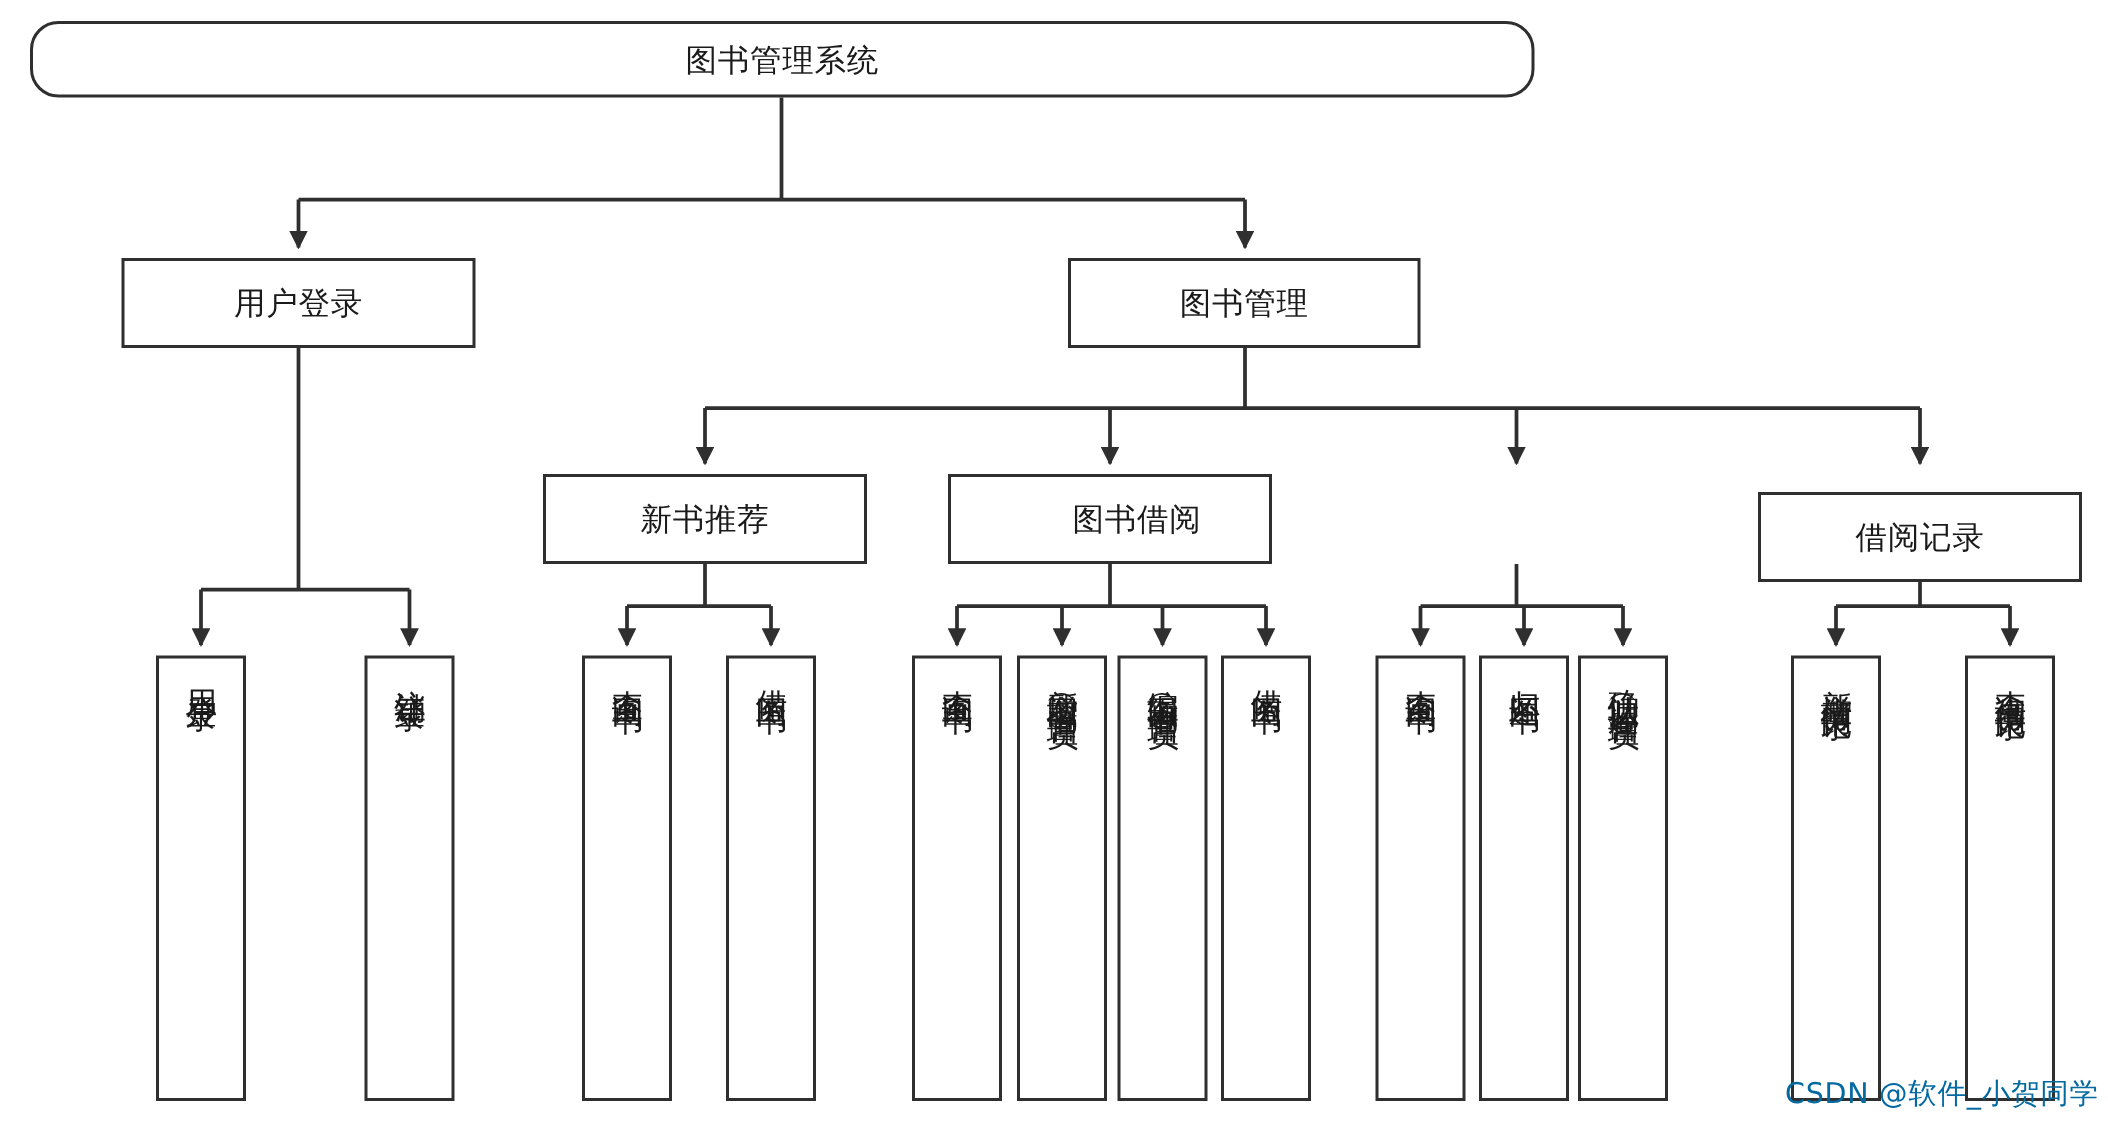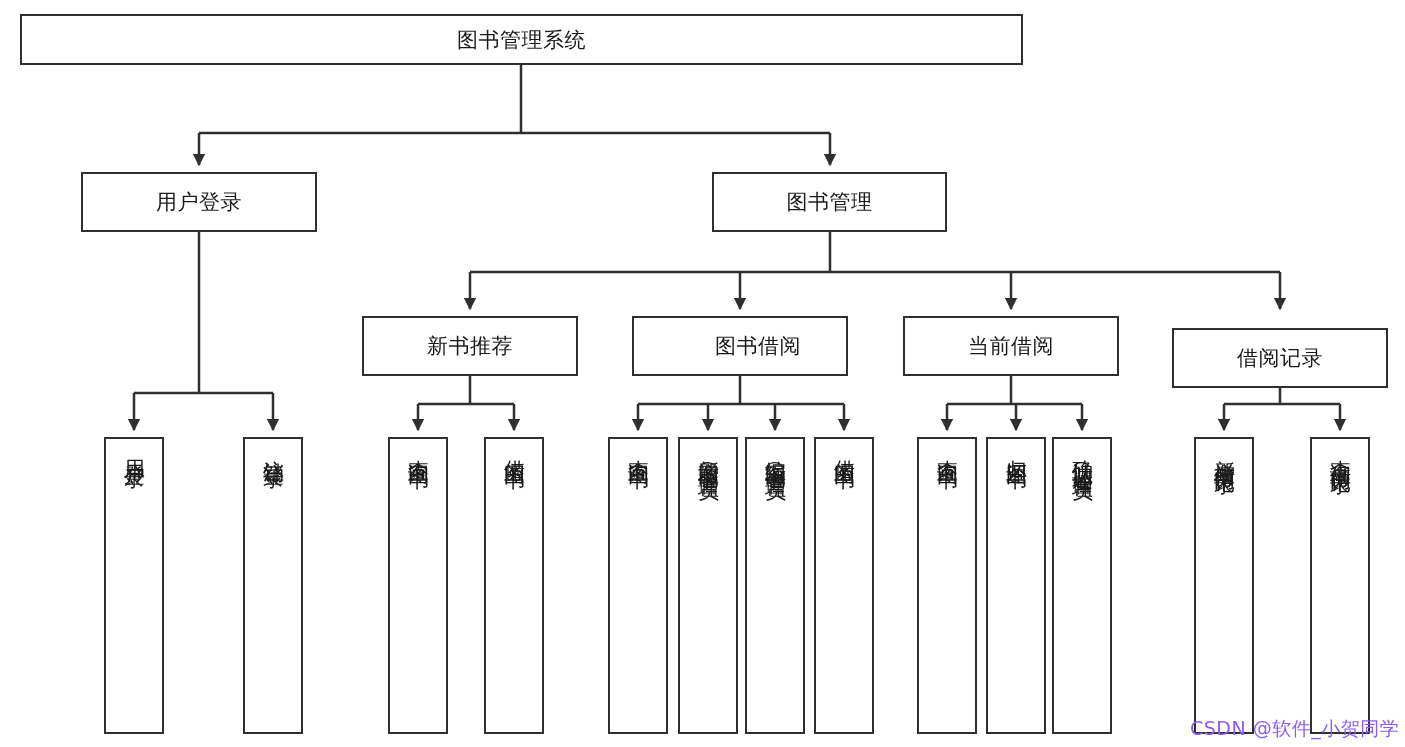--- a/index.html
+++ b/index.html
@@ -34,20 +34,21 @@
     justify-content: center;
     color: #1a1a1a;
   }
   .node-h {
     font-size: 21px;
     letter-spacing: 0.5px;
     white-space: nowrap;
   }
   .node-root {
     font-size: 22px;
+    border-radius: 19px;
   }
   .node-v {
     writing-mode: vertical-rl;
     text-orientation: upright;
     font-size: 21px;
     line-height: 1.18;
     letter-spacing: 3px;
     text-align: center;
     padding-top: 4px;
     padding-bottom: 4px;
@@ -56,21 +57,21 @@
   .leaf {
     align-items: flex-start;
     justify-content: center;
   }
   .leaf .node-v {
     display: block;
   }
   .watermark {
     position: absolute;
     font-size: 19px;
-    color: #8b5cf6;
+    color: #0369a1;
     white-space: nowrap;
     letter-spacing: 0.5px;
   }
 </style>
 </head>
 <body>
 
 <div id="canvas">
 
   <svg id="edges" viewBox="0 0 1405 747" xmlns="http://www.w3.org/2000/svg">
@@ -151,23 +152,20 @@
   <div class="node" style="left: 362px; top: 316px; width: 216px; height: 60px;">
     <span class="node-h">新书推荐</span>
   </div>
 
   <div class="node" style="left: 712px; top: 172px; width: 235px; height: 60px;">
     <span class="node-h">图书管理</span>
   </div>
   <div class="node" style="left: 632px; top: 316px; width: 216px; height: 60px; padding-left: 36px;">
     <span class="node-h">图书借阅</span>
   </div>
-  <div class="node" style="left: 903px; top: 316px; width: 216px; height: 60px;">
-    <span class="node-h">当前借阅</span>
-  </div>
   <div class="node" style="left: 1172px; top: 316px; width: 216px; height: 60px; margin-top: 12px;">
     <span class="node-h">借阅记录</span>
   </div>
 
   <div class="node leaf" style="left: 104px; top: 437px; width: 60px; height: 297px;">
     <span class="node-v">用户登录</span>
   </div>
   <div class="node leaf" style="left: 243px; top: 437px; width: 60px; height: 297px;">
     <span class="node-v">注销登录</span>
   </div>

